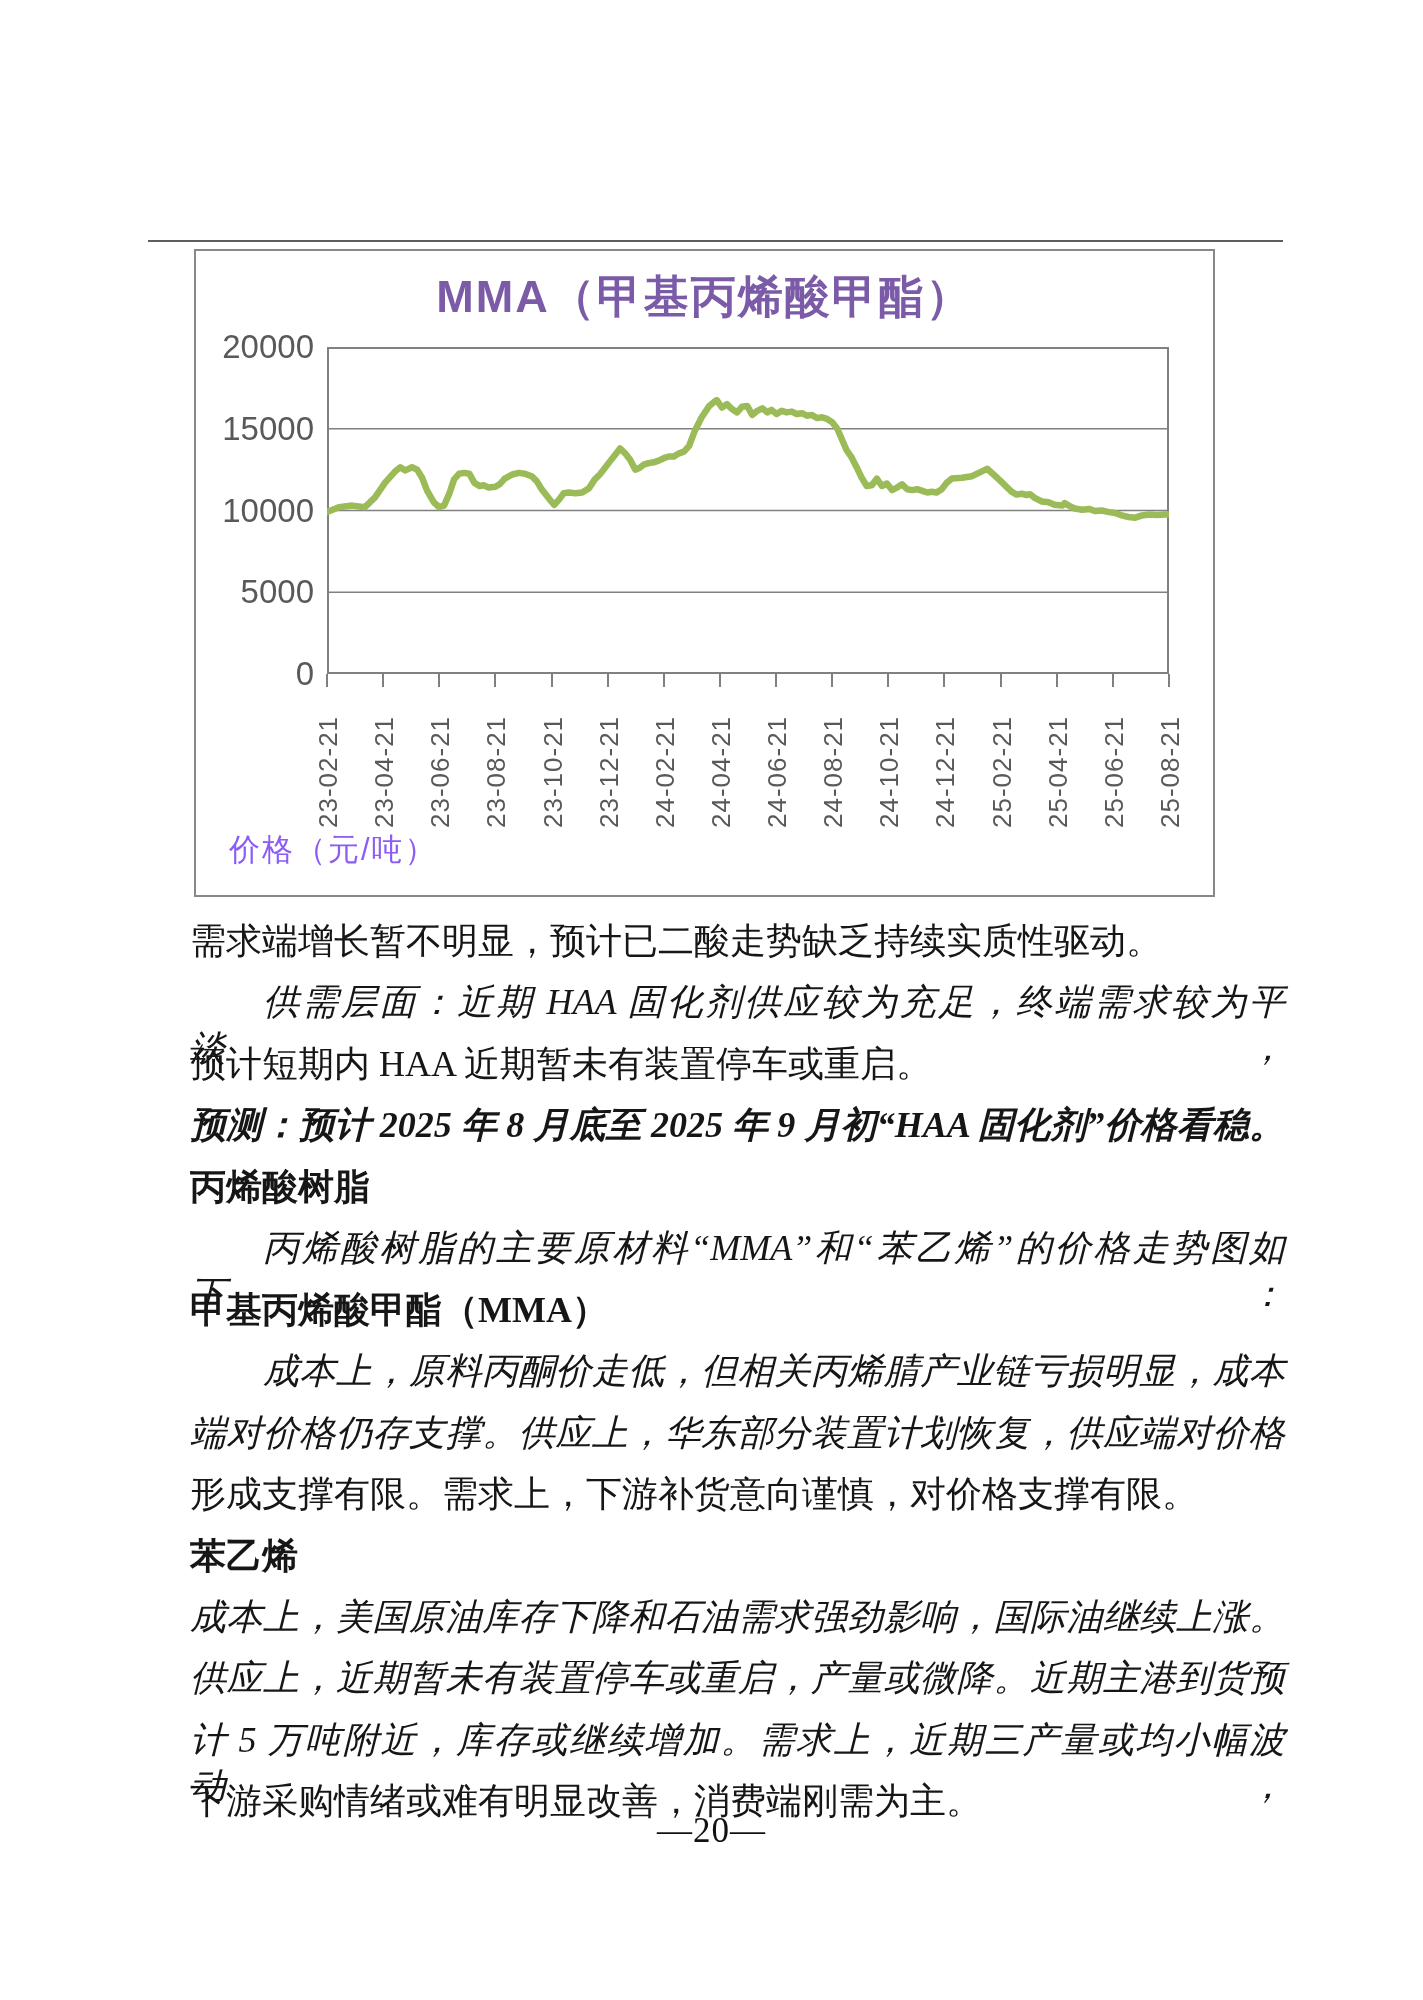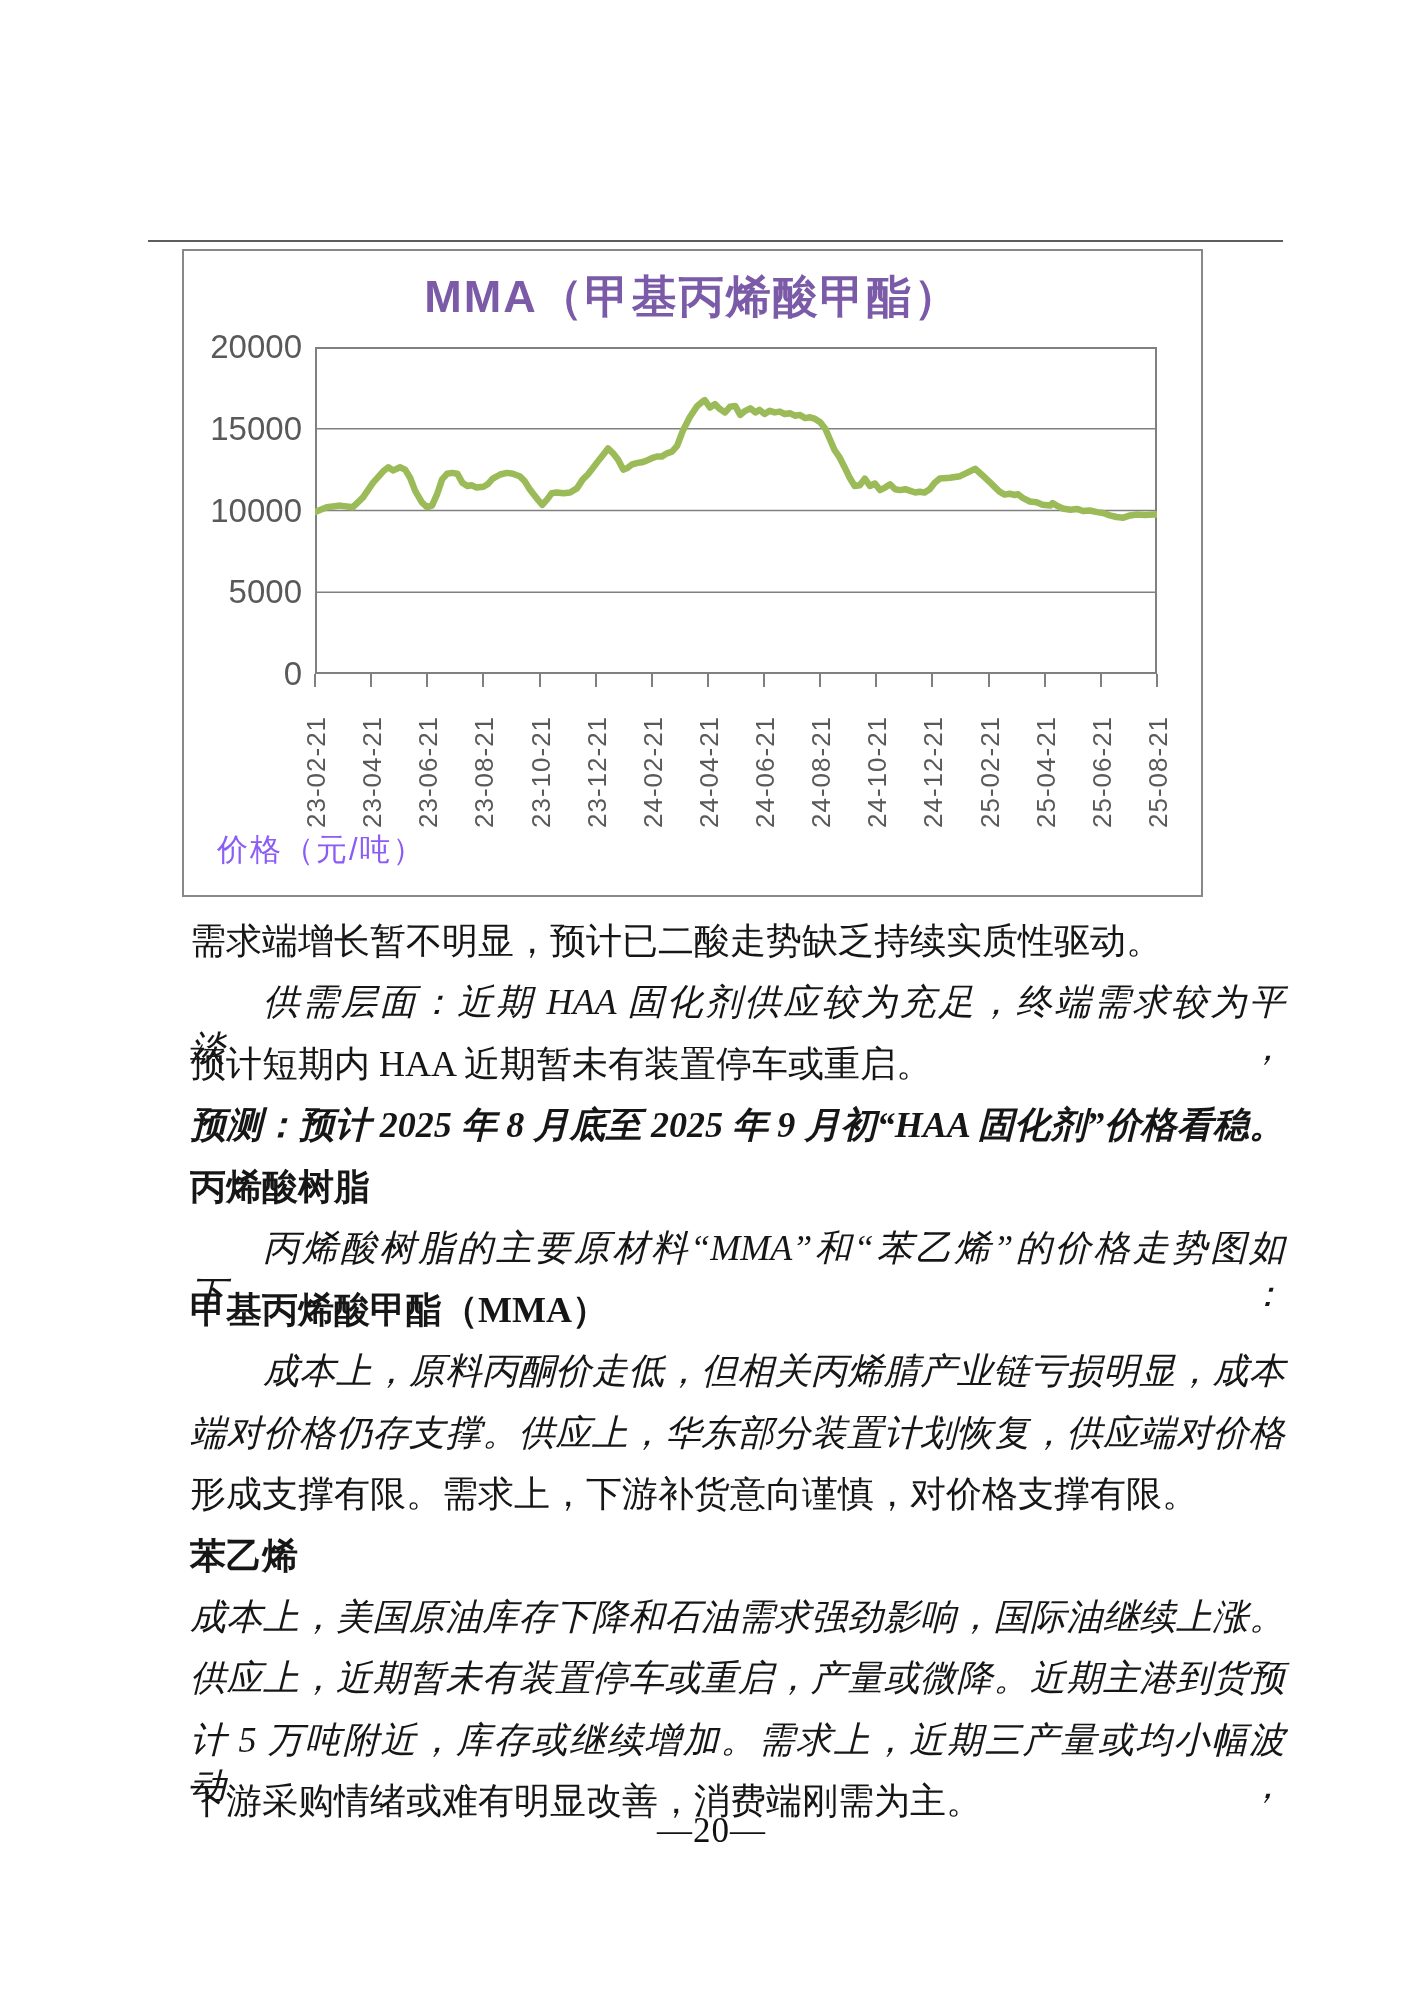--- a/index.html
+++ b/index.html
@@ -4,21 +4,21 @@
 <title>Report page</title>
 <style>
   html,body{margin:0;padding:0;}
   body{
     width:1423px;height:2000px;position:relative;background:#ffffff;
     font-family:"Liberation Serif","DejaVu Serif",serif;color:#161616;
   }
   .top-rule{position:absolute;left:148px;top:240px;width:1135px;height:2px;background:#5e5e5e;}
   
   .chart-box{
-    position:absolute;left:182px;top:249px;width:1021px;height:648px;
+    position:absolute;left:194px;top:249px;width:1021px;height:648px;
     border:2px solid #888888;background:#ffffff;box-sizing:border-box;
   }
   .chart-title{
     position:absolute;left:0;right:0;top:16px;text-align:center;
     font-family:"Liberation Sans","DejaVu Sans",sans-serif;
     font-weight:bold;font-size:45px;letter-spacing:2px;color:#7b5ba8;white-space:nowrap;
   }
   .plot-svg{position:absolute;left:131px;top:96px;width:842px;height:327px;}
   .ylabel{
     position:absolute;left:0;width:118px;height:40px;line-height:40px;text-align:right;

